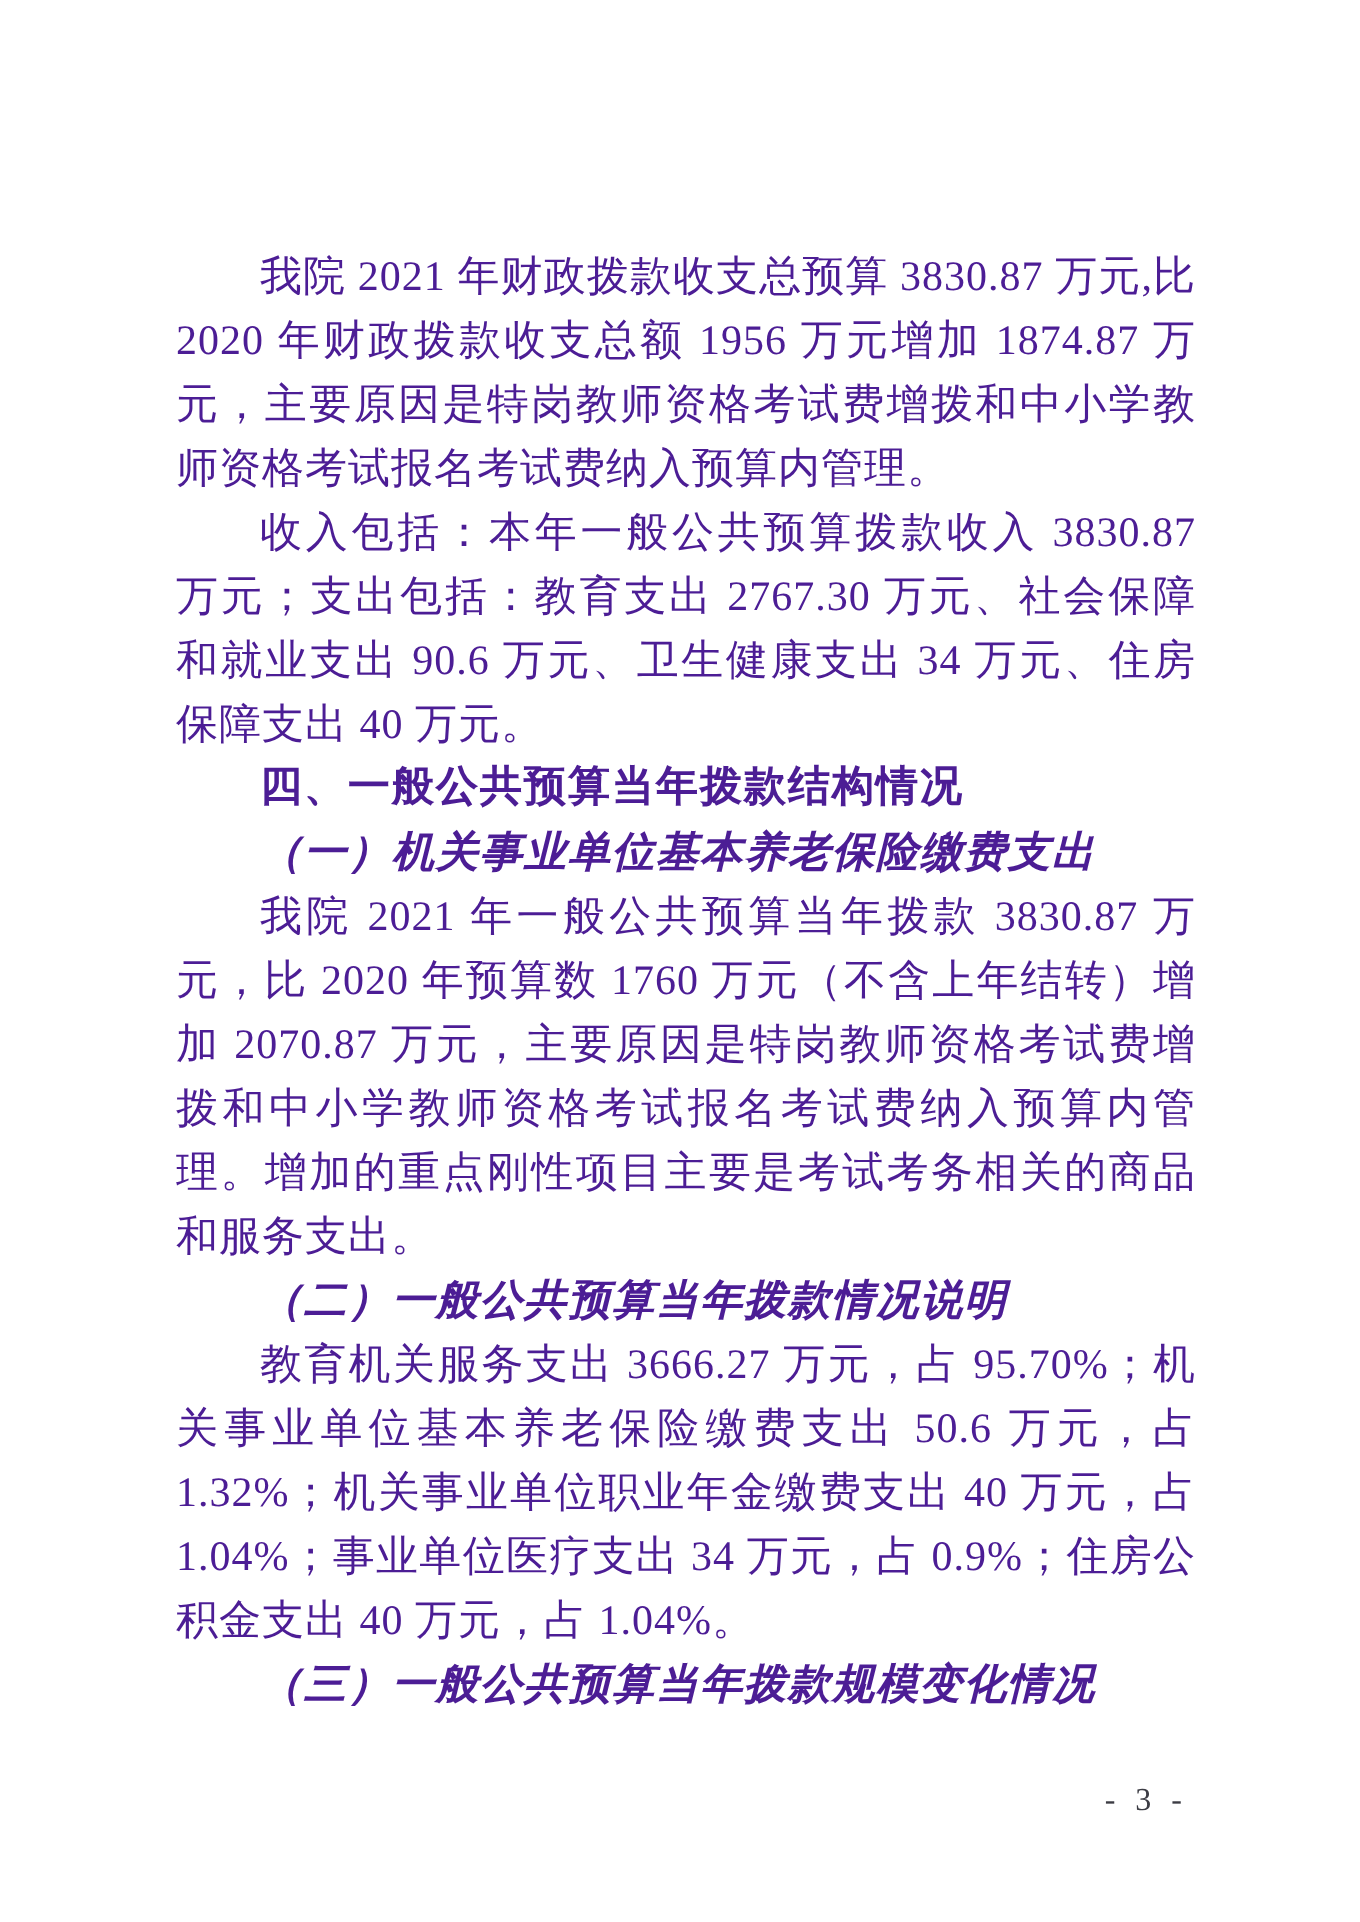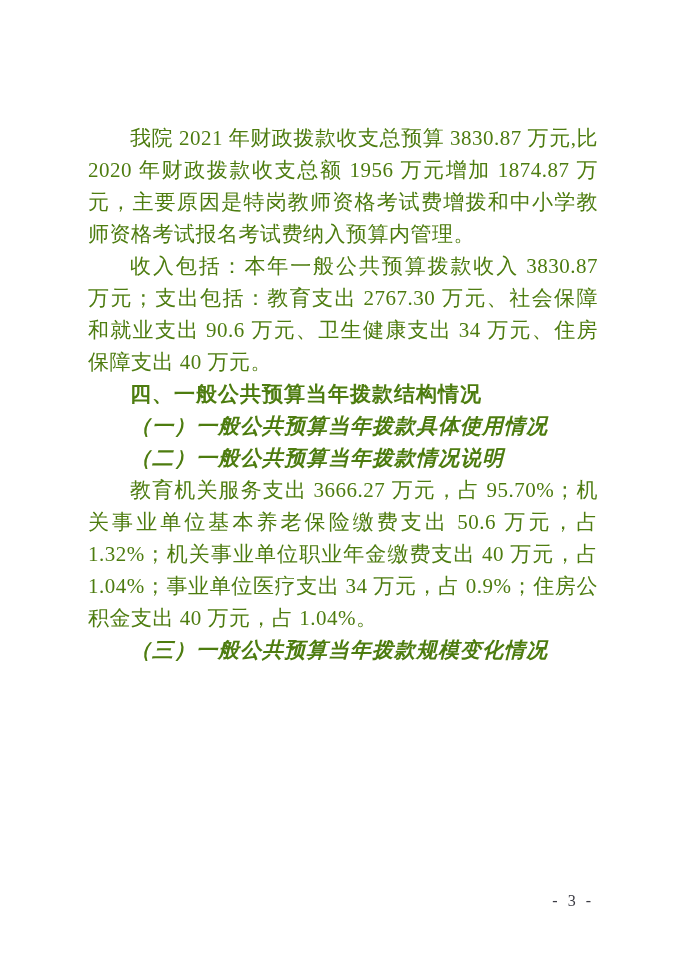--- a/index.html
+++ b/index.html
@@ -16,21 +16,21 @@
     overflow: hidden;
     font-family: "Liberation Serif", "DejaVu Serif", serif;
   }
   .doc {
     position: absolute;
     left: 88px;
     top: 122px;
     width: 510px;
     font-size: 21px;
     line-height: 32px;
-    color: #4d7c0f;
+    color: #4c1d95;
     text-align: justify;
     text-justify: inter-ideograph;
     letter-spacing: 0.5px;
   }
   .doc p {
     margin: 0;
     padding: 0;
     text-indent: 2em;
   }
   .para-heading1 {
@@ -55,19 +55,20 @@
   }
 </style>
 </head>
 <body>
 
 <div class="page">
   <div class="doc" id="doc-content">
       <p class="para-body">我院 2021 年财政拨款收支总预算 3830.87 万元,比 2020 年财政拨款收支总额 1956 万元增加 1874.87 万元，主要原因是特岗教师资格考试费增拨和中小学教师资格考试报名考试费纳入预算内管理。</p>
       <p class="para-body">收入包括：本年一般公共预算拨款收入 3830.87 万元；支出包括：教育支出 2767.30 万元、社会保障和就业支出 90.6 万元、卫生健康支出 34 万元、住房保障支出 40 万元。</p>
       <p class="para-heading1">四、一般公共预算当年拨款结构情况</p>
-      <p class="para-heading2">（一）一般公共预算当年拨款具体使用情况</p>
+      <p class="para-heading2">（一）机关事业单位基本养老保险缴费支出</p>
+      <p class="para-body">我院 2021 年一般公共预算当年拨款 3830.87 万元，比 2020 年预算数 1760 万元（不含上年结转）增加 2070.87 万元，主要原因是特岗教师资格考试费增拨和中小学教师资格考试报名考试费纳入预算内管理。增加的重点刚性项目主要是考试考务相关的商品和服务支出。</p>
       <p class="para-heading2">（二）一般公共预算当年拨款情况说明</p>
       <p class="para-body">教育机关服务支出 3666.27 万元，占 95.70%；机关事业单位基本养老保险缴费支出 50.6 万元，占 1.32%；机关事业单位职业年金缴费支出 40 万元，占 1.04%；事业单位医疗支出 34 万元，占 0.9%；住房公积金支出 40 万元，占 1.04%。</p>
       <p class="para-heading2">（三）一般公共预算当年拨款规模变化情况</p>
     </div>
   <div class="page-num">- 3 -</div>
 </div>
 
 </body></html>

